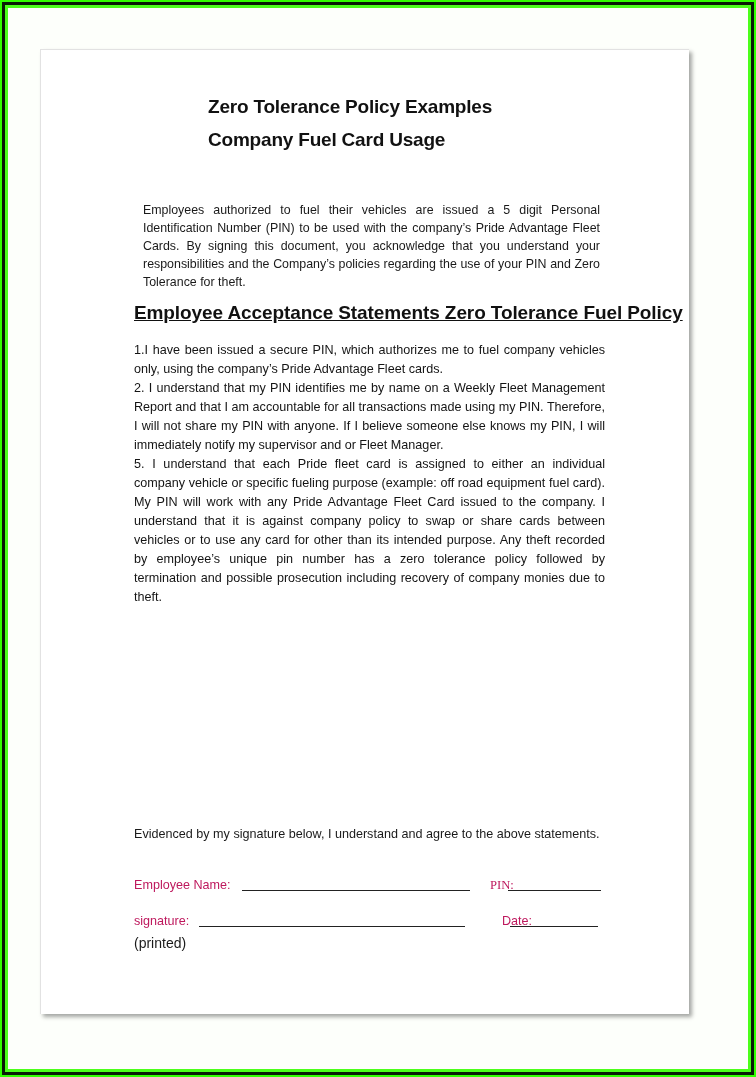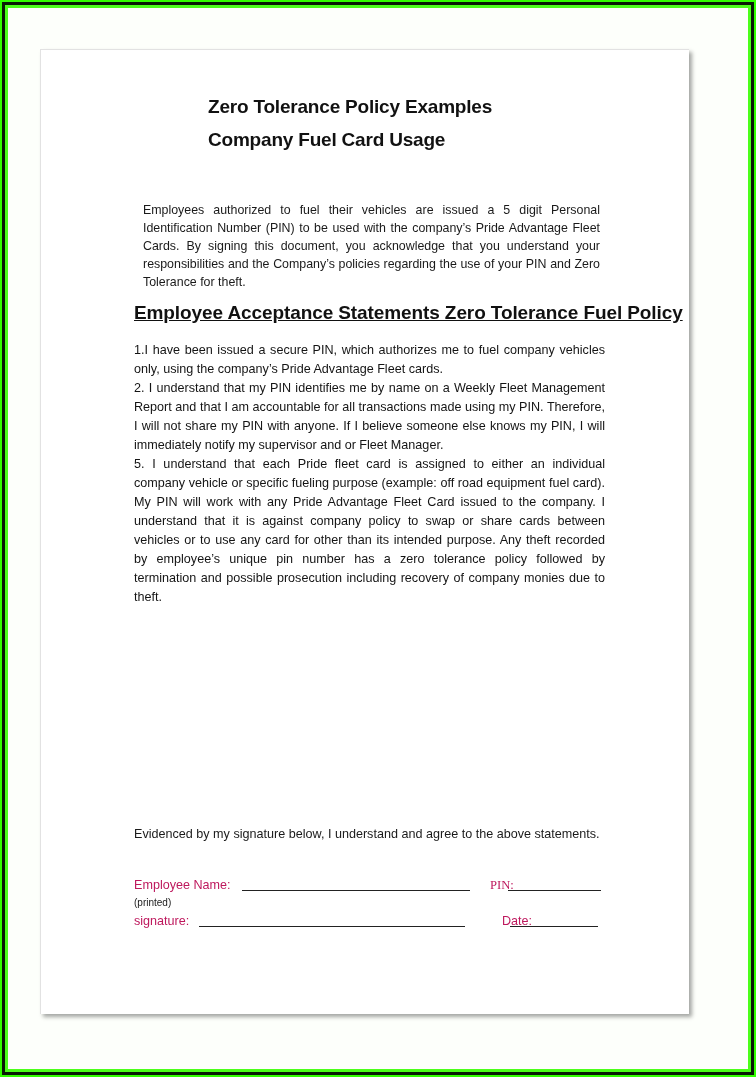--- a/index.html
+++ b/index.html
@@ -119,22 +119,22 @@
     .sig-row .lbl { position: absolute; top: 0; }
     .sig-row .line {
       position: absolute;
       top: 14px;
       height: 0;
       border-bottom: 1px solid #222;
     }
     .printed-note {
       position: absolute;
       left: 134px;
-      top: 894px;
-      font-size: 10px;
+      top: 934px;
+      font-size: 14px;
       line-height: 18px;
       color: #1a1a1a;
     }
   </style>
 </head>
 <body>
 
 <div class="frame-outer"></div>
 <div class="frame-inner"></div>
 <div class="canvas"></div>

